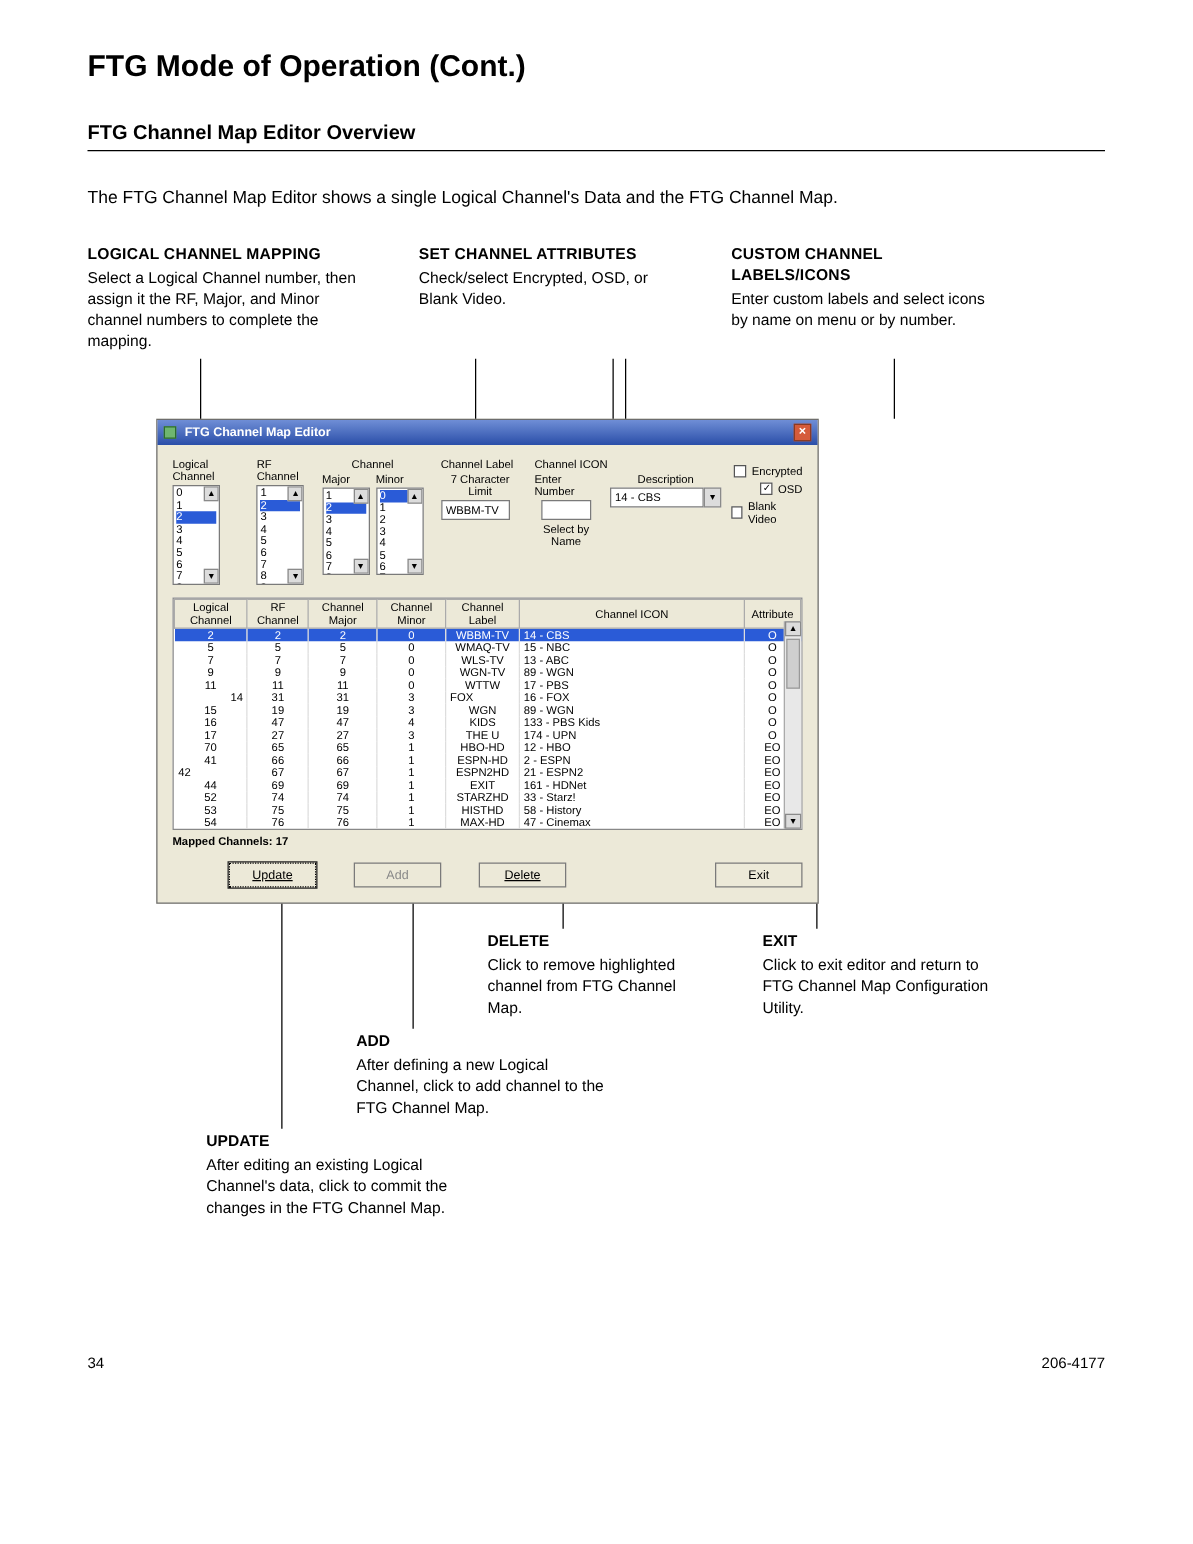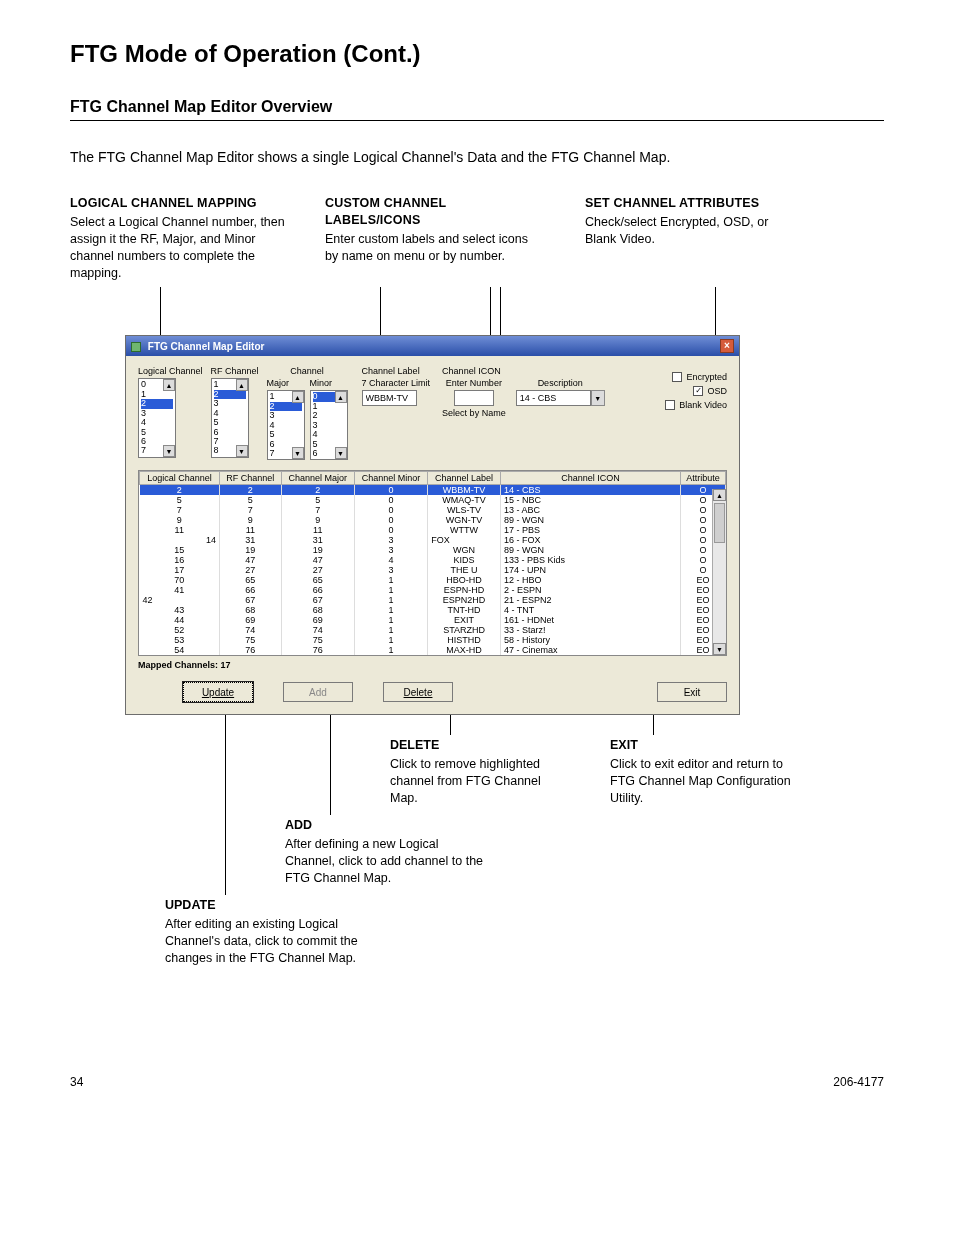--- a/index.html
+++ b/index.html
@@ -26,21 +26,21 @@
   .co1 { flex: 0 0 215px; }
   .co2 { flex: 0 0 210px; margin-left: 20px; }
   .co3 { flex: 0 0 210px; margin-left: 30px; }
 
   .pointer-row { position: relative; height: 48px; }
   .vline { position:absolute; width:1px; background:#000; }
 
   
   .dialog {
     margin-top: 0;
-    width: 615px;
+    width: 530px;
     margin-left: 55px;
     border: 1px solid #6d6d6d;
     font-size: 9px;
     background:#ece9d8;
   }
   .titlebar {
     background: linear-gradient(#6f8ed6,#2a4ea8);
     color:#fff;
     display:flex;
     align-items:center;
@@ -114,27 +114,27 @@
 <div class="page-title">FTG Mode of Operation (Cont.)</div>
 <div class="section-title">FTG Channel Map Editor Overview</div>
 <hr class="hr">
 <div class="intro">The FTG Channel Map Editor shows a single Logical Channel's Data and the FTG Channel Map.</div>
 
 <div class="callouts-top">
   <div class="callout co1">
     <strong>LOGICAL CHANNEL MAPPING</strong>
     <span>Select a Logical Channel number, then assign it the RF, Major, and Minor channel numbers to complete the mapping.</span>
   </div>
+  <div class="callout co3">
+    <strong>SET CHANNEL ATTRIBUTES</strong>
+    <span>Check/select Encrypted, OSD, or Blank Video.</span>
+  </div>
   <div class="callout co2">
     <strong>CUSTOM CHANNEL LABELS/ICONS</strong>
     <span>Enter custom labels and select icons by name on menu or by number.</span>
-  </div>
-  <div class="callout co3">
-    <strong>SET CHANNEL ATTRIBUTES</strong>
-    <span>Check/select Encrypted, OSD, or Blank Video.</span>
   </div>
 </div>
 
 <div class="pointer-row">
   <div class="vline" style="left:90px; top:0; height:48px;"></div>
   <div class="vline" style="left:310px; top:0; height:48px;"></div>
   <div class="vline" style="left:420px; top:0; height:48px;"></div>
   <div class="vline" style="left:430px; top:0; height:48px;"></div>
   <div class="vline" style="left:645px; top:0; height:48px;"></div>
 </div>
@@ -385,29 +385,20 @@
             <tr>
               <td style="text-align: left;">42</td>
               <td style="text-align: center;">67</td>
               <td style="text-align: center;">67</td>
               <td style="text-align: center;">1</td>
               <td style="text-align: center;">ESPN2HD</td>
               <td style="text-align: left;">21 - ESPN2</td>
               <td style="text-align: center;">EO</td>
             </tr>
             <tr>
-              <td style="text-align: center;">43</td>
-              <td style="text-align: center;">68</td>
-              <td style="text-align: center;">68</td>
-              <td style="text-align: center;">1</td>
-              <td style="text-align: center;">TNT-HD</td>
-              <td style="text-align: left;">4 - TNT</td>
-              <td style="text-align: center;">EO</td>
-            </tr>
-            <tr>
               <td style="text-align: center;">44</td>
               <td style="text-align: center;">69</td>
               <td style="text-align: center;">69</td>
               <td style="text-align: center;">1</td>
               <td style="text-align: center;">EXIT</td>
               <td style="text-align: left;">161 - HDNet</td>
               <td style="text-align: center;">EO</td>
             </tr>
             <tr>
               <td style="text-align: center;">52</td>

